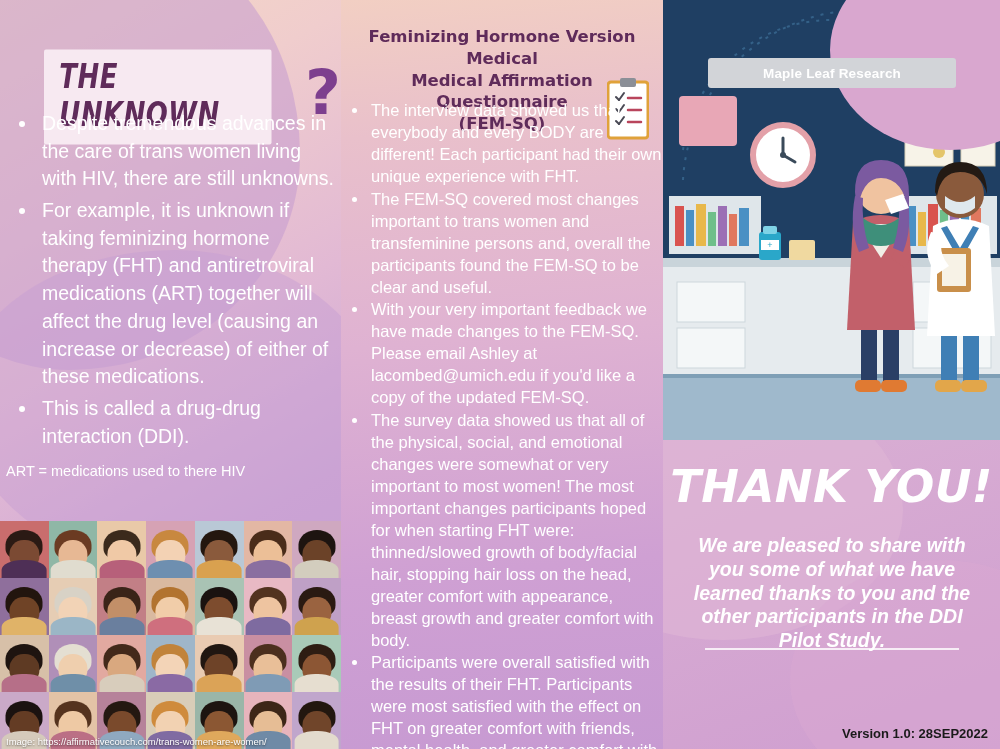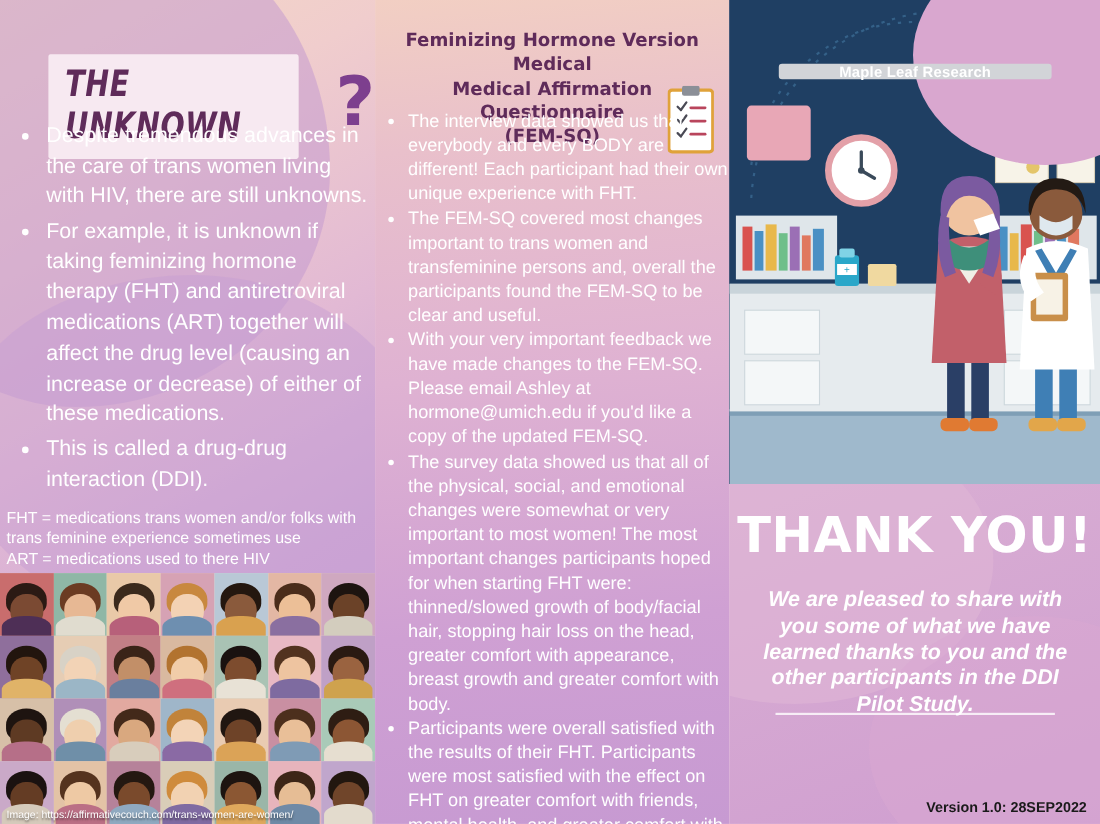--- a/index.html
+++ b/index.html
@@ -100,33 +100,33 @@
   .right-panel {
     position: absolute; left: 663px; top: 0; width: 337px; height: 749px;
     background: linear-gradient(160deg, #e7c3d9 0%, #dcb3d4 40%, #cf9ed0 100%);
     overflow: hidden;
   }
   .illus {
     position: absolute; left: 663px; top: 0; width: 337px; height: 440px;
     background: #1f3f63; overflow: hidden;
   }
   .brand-bar {
-    position: absolute; left: 45px; top: 58px; width: 248px; height: 14px;
+    position: absolute; left: 45px; top: 58px; width: 248px; height: 30px;
     background: #d2d4d8; border-radius: 3px;
     display: flex; align-items: center; justify-content: center;
     color: #ffffff; font-weight: 700; font-size: 13.5px; letter-spacing: .2px;
   }
   .pink-blob-tr {
     position: absolute; right: -70px; top: -50px; width: 240px; height: 200px;
     background: #d9a7cf; border-radius: 50%;
   }
   .thanks-area { position: absolute; left: 663px; top: 440px; width: 337px; height: 309px; }
   .thankyou {
     position: absolute; left: 0; top: 20px; width: 337px; text-align: center;
-    color: #ffffff; font-weight: 700; font-size: 45px;
+    color: #ffffff; font-weight: 700; font-style: italic; font-size: 45px;
     font-family: "DejaVu Sans", sans-serif; letter-spacing: .5px;
   }
   .thanks-text {
     position: absolute; left: 18px; top: 94px; width: 302px; text-align: center;
     color: #ffffff; font-style: italic; font-weight: 700; font-size: 19.5px;
     line-height: 1.22;
   }
   .thanks-rule {
     position: absolute; left: 42px; top: 208px; width: 254px; height: 1.5px;
     background: rgba(255,255,255,.8);
@@ -150,21 +150,20 @@
       <div class="qmark">?</div>
     </div>
 
     <ul class="left-list">
       <li>Despite tremendous advances in the care of trans women living with HIV, there are still unknowns.</li>
       <li>For example, it is unknown if taking feminizing hormone therapy (FHT) and antiretroviral medications (ART) together will affect the drug level (causing an increase or decrease) of either of these medications.</li>
       <li>This is called a drug-drug interaction (DDI).</li>
     </ul>
 
     <div class="left-note">
-      <div>FHT = medications trans women and/or folks with trans feminine experience sometimes use</div>
       <div>ART = medications used to there HIV</div>
     </div>
 
     <div class="photo-collage">
       <div class="face-grid">
 
         <div class="face" style="background:#c96d6d">
             <div class="hair" style="background:#2b1a14"></div>
             <div class="head" style="background:#7b4a33"></div>
             <div class="body" style="background:#4e2f56"></div>
@@ -335,21 +334,21 @@
           <line x1="21" y1="20" x2="34" y2="20"></line>
           <line x1="21" y1="32" x2="34" y2="32"></line>
           <line x1="21" y1="44" x2="34" y2="44"></line>
         </g>
       </svg>
     </div>
 
     <ul class="mid-list">
       <li>The interview data showed us that everybody and every BODY are different! Each participant had their own unique experience with FHT.</li>
       <li>The FEM-SQ covered most changes important to trans women and transfeminine persons and, overall the participants found the FEM-SQ to be clear and useful.</li>
-      <li>With your very important feedback we have made changes to the FEM-SQ. Please email Ashley at hormone@umich.edu if you'd like a copy of the updated FEM-SQ.</li>
+      <li>With your very important feedback we have made changes to the FEM-SQ. Please email Ashley at lacombed@umich.edu if you'd like a copy of the updated FEM-SQ.</li>
       <li>The survey data showed us that all of the physical, social, and emotional changes were somewhat or very important to most women! The most important changes participants hoped for when starting FHT were: thinned/slowed growth of body/facial hair, stopping hair loss on the head, greater comfort with appearance, breast growth and greater comfort with body.</li>
       <li>Participants were overall satisfied with the results of their FHT. Participants were most satisfied with the effect on FHT on greater comfort with friends, mental health, and greater comfort with appearance.</li>
     </ul>
   </div>
 
   <div class="right-panel">
     <div style="position:absolute;left:-120px;top:380px;width:360px;height:260px;background:#e0b6d6;opacity:.6;border-radius:50%;"></div>
     <div style="position:absolute;right:-90px;top:560px;width:300px;height:240px;background:#d9a8d2;opacity:.55;border-radius:50%;"></div>
   </div>
 

